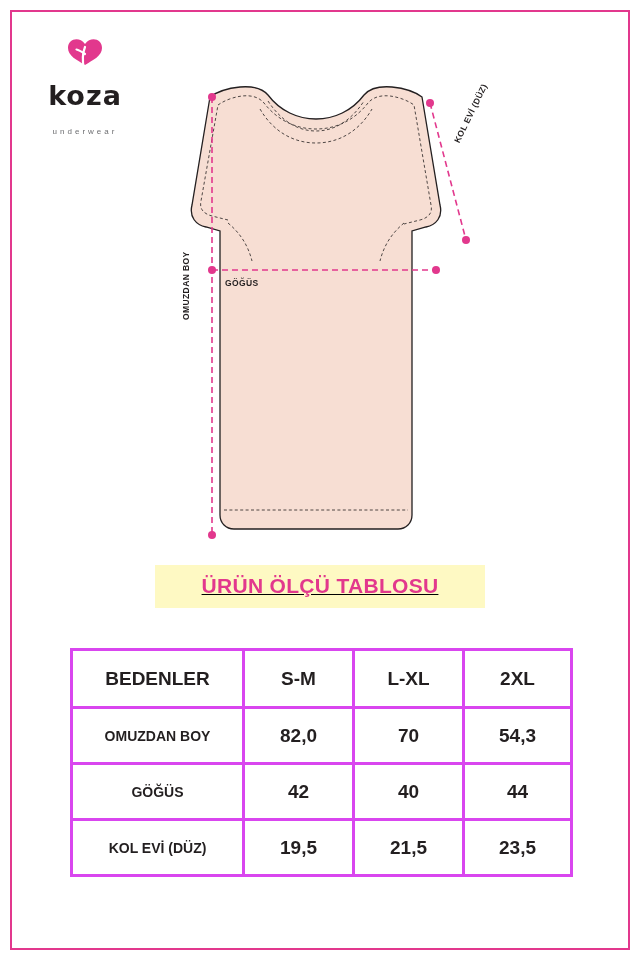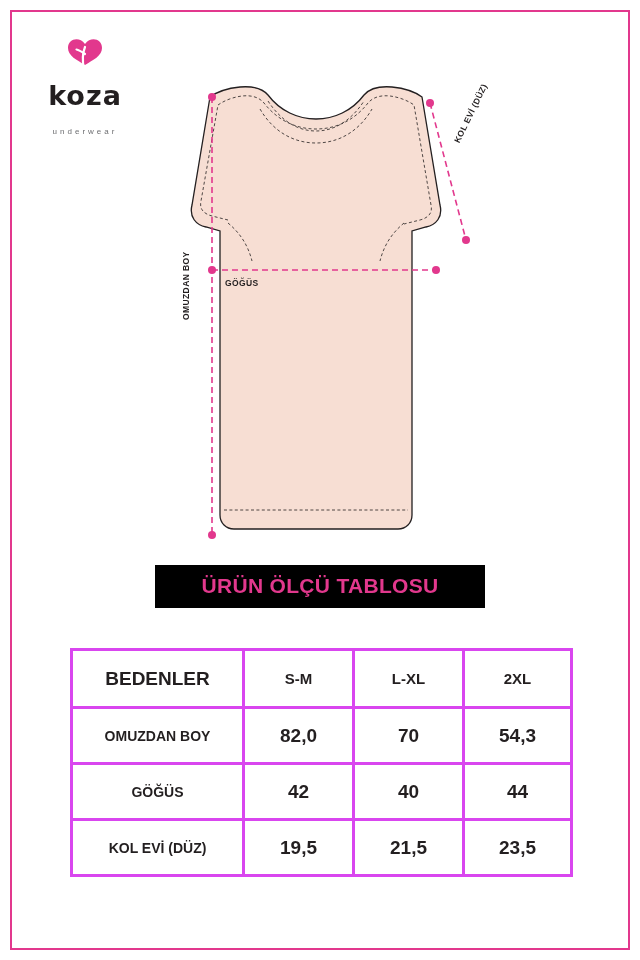--- a/index.html
+++ b/index.html
@@ -92,21 +92,21 @@
     top: 140px;
     transform: rotate(-64deg);
     transform-origin: left top;
   }
   
   .title-wrap {
     position: absolute;
     left: 155px;
     top: 565px;
     width: 330px;
-    background: #000000;
+    background: #fef9c3;
     text-align: center;
     padding: 9px 0 10px 0;
     text-decoration: underline;
   }
   .title-wrap .title {
     color: #e2388d;
     font-size: 21px;
     font-weight: bold;
     letter-spacing: 0.3px;
     font-family: "Liberation Sans", sans-serif;
@@ -124,21 +124,21 @@
     table-layout: fixed;
   }
   table.size-table td, table.size-table th {
     border: 3px solid #d946ef;
     text-align: center;
     color: #231f20;
     font-family: "Liberation Sans", sans-serif;
   }
   table.size-table thead th {
     height: 53px;
-    font-size: 15px;
+    font-size: 19px;
     font-weight: bold;
   }
   table.size-table thead th.first-col {
     font-size: 19px;
   }
   table.size-table tbody td {
     height: 51px;
     font-size: 19px;
     font-weight: bold;
   }

